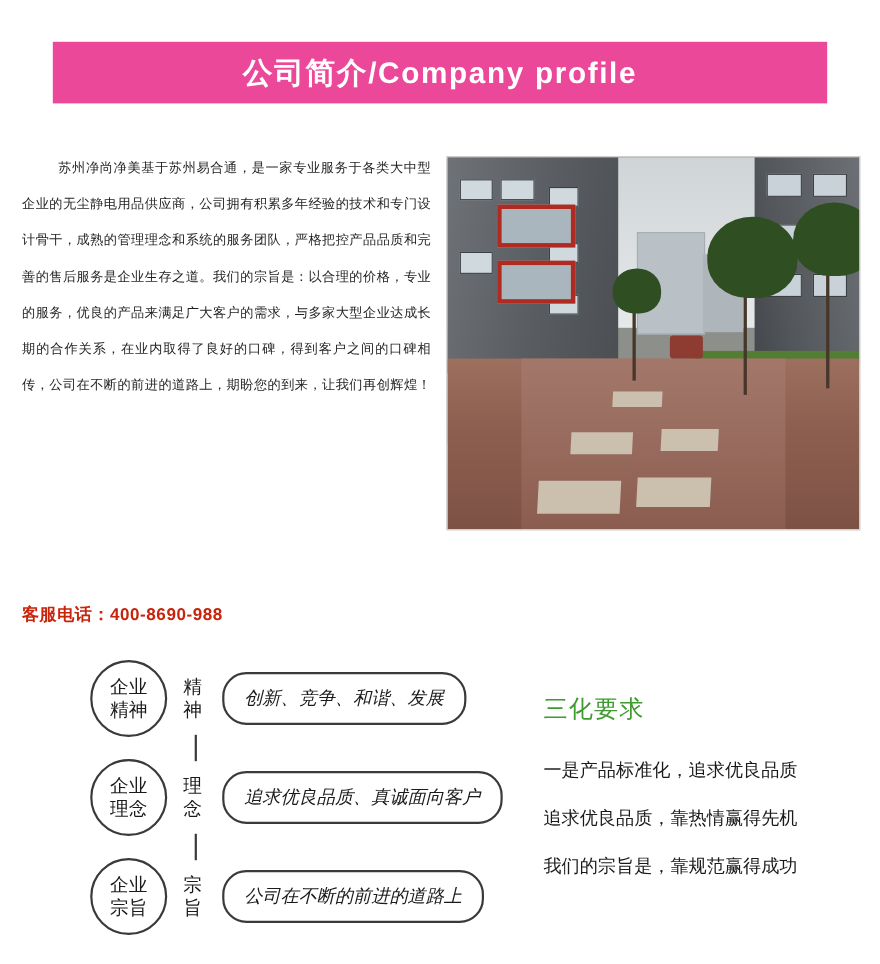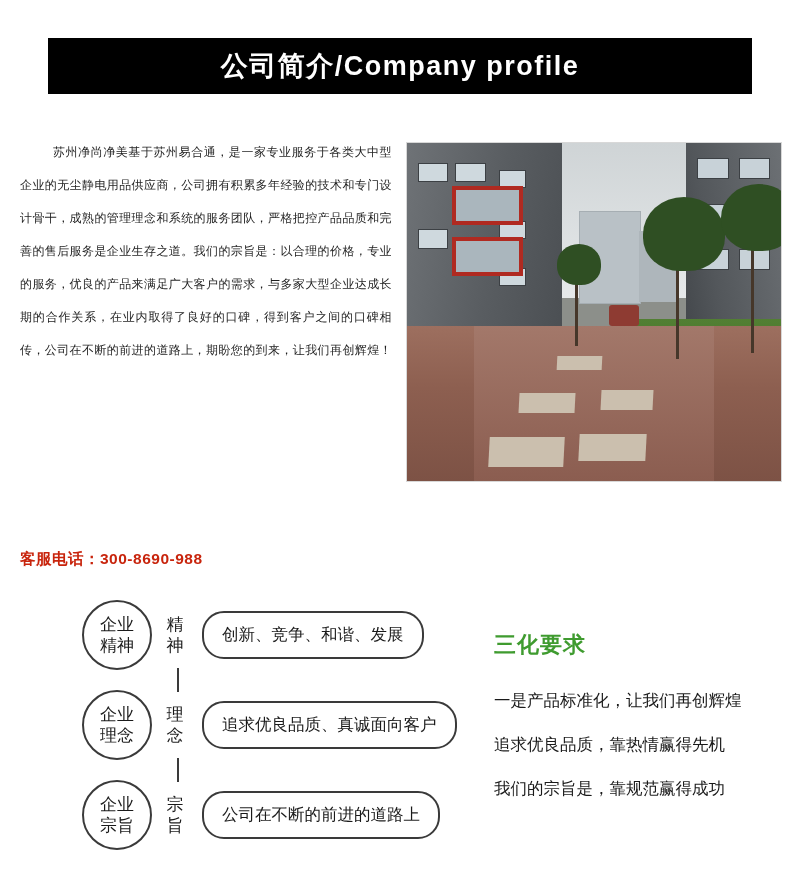--- a/index.html
+++ b/index.html
@@ -21,21 +21,21 @@
     box-sizing: border-box;
   }
 
   
   .header {
     position: absolute;
     left: 48px;
     top: 38px;
     width: 704px;
     height: 56px;
-    background: #000000;
+    background: #ec4899;
     display: flex;
     align-items: center;
     justify-content: center;
   }
   .header-title {
     color: #ffffff;
     font-size: 27px;
     font-weight: bold;
     letter-spacing: 1.5px;
     line-height: 1;
@@ -200,40 +200,41 @@
     border: 2px solid #3a3a3a;
     border-radius: 22px;
     height: 44px;
     display: flex;
     align-items: center;
     padding: 0 18px;
     font-size: 16.5px;
     color: #1a1a1a;
     white-space: nowrap;
     background: #fff;
+    font-style: italic;
   }
   .connector {
     position: absolute;
     left: 95px;
     width: 2px;
     background: #3a3a3a;
   }
   .conn1 { top: 78px; height: 24px; }
   .conn2 { top: 168px; height: 24px; }
 
   
   .requirements {
     position: absolute;
     left: 494px;
     top: 630px;
     width: 290px;
   }
   .req-title {
     font-size: 22px;
-    font-weight: bold;
+    font-weight: normal;
     color: #3f9b2f;
     letter-spacing: 1px;
     margin-bottom: 18px;
   }
   .req-item {
     font-size: 16.5px;
     line-height: 44px;
     color: #1a1a1a;
     white-space: nowrap;
   }
@@ -243,21 +244,21 @@
 
 <div class="page">
 
   <div class="header">
     <div class="header-title">公司简介/Company profile</div>
   </div>
 
   <div class="intro">
     <p class="intro-text">苏州净尚净美基于苏州易合通，是一家专业服务于各类大中型企业的无尘静电用品供应商，公司拥有积累多年经验的技术和专门设计骨干，成熟的管理理念和系统的服务团队，严格把控产品品质和完善的售后服务是企业生存之道。我们的宗旨是：以合理的价格，专业的服务，优良的产品来满足广大客户的需求，与多家大型企业达成长期的合作关系，在业内取得了良好的口碑，得到客户之间的口碑相传，公司在不断的前进的道路上，期盼您的到来，让我们再创辉煌！</p>
   </div>
-  <div class="hotline">客服电话：300-8690-988</div>
+  <div class="hotline">客服电话：400-8690-988</div>
 
   <div class="photo">
     <div class="ph-sky"></div>
     <div class="ph-far"></div>
     <div class="ph-far2"></div>
 
     <div class="ph-bldg-left">
       <div class="win" style="left:8%;top:10%;width:18%;height:9%;"></div>
       <div class="win" style="left:32%;top:10%;width:18%;height:9%;"></div>
       <div class="win" style="left:8%;top:44%;width:18%;height:9%;"></div>
@@ -328,18 +329,18 @@
           <span>宗旨</span>
         </div>
         <div class="side-label">宗旨</div>
         <div class="pill">公司在不断的前进的道路上</div>
       </div>
     </div>
   </div>
 
   <div class="requirements">
     <div class="req-title">三化要求</div>
-    <div class="req-item">一是产品标准化，让我们再创辉煌</div>
+    <div class="req-item">一是产品标准化，追求优良品质</div>
     <div class="req-item">追求优良品质，靠热情赢得先机</div>
     <div class="req-item">我们的宗旨是，靠规范赢得成功</div>
   </div>
 
 </div>
 
 </body></html>

